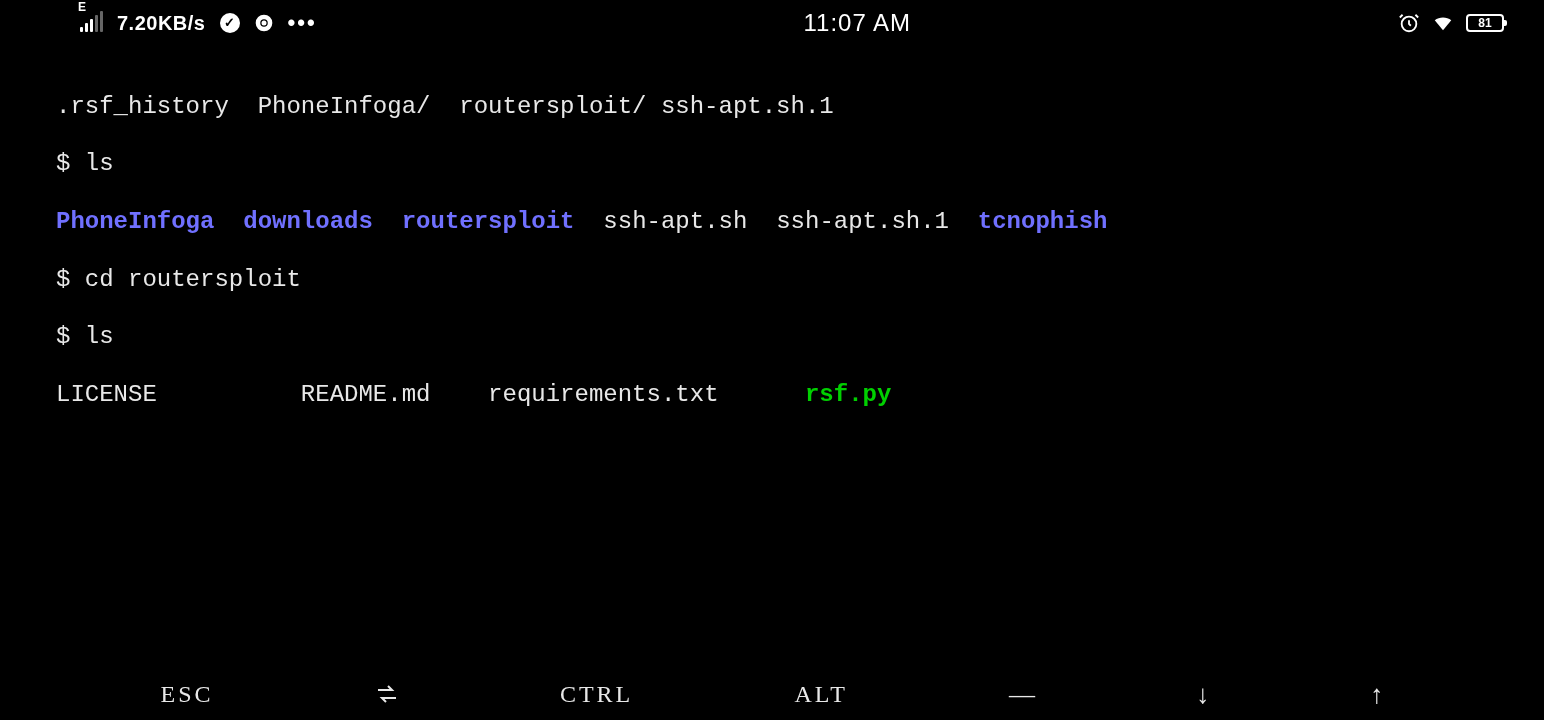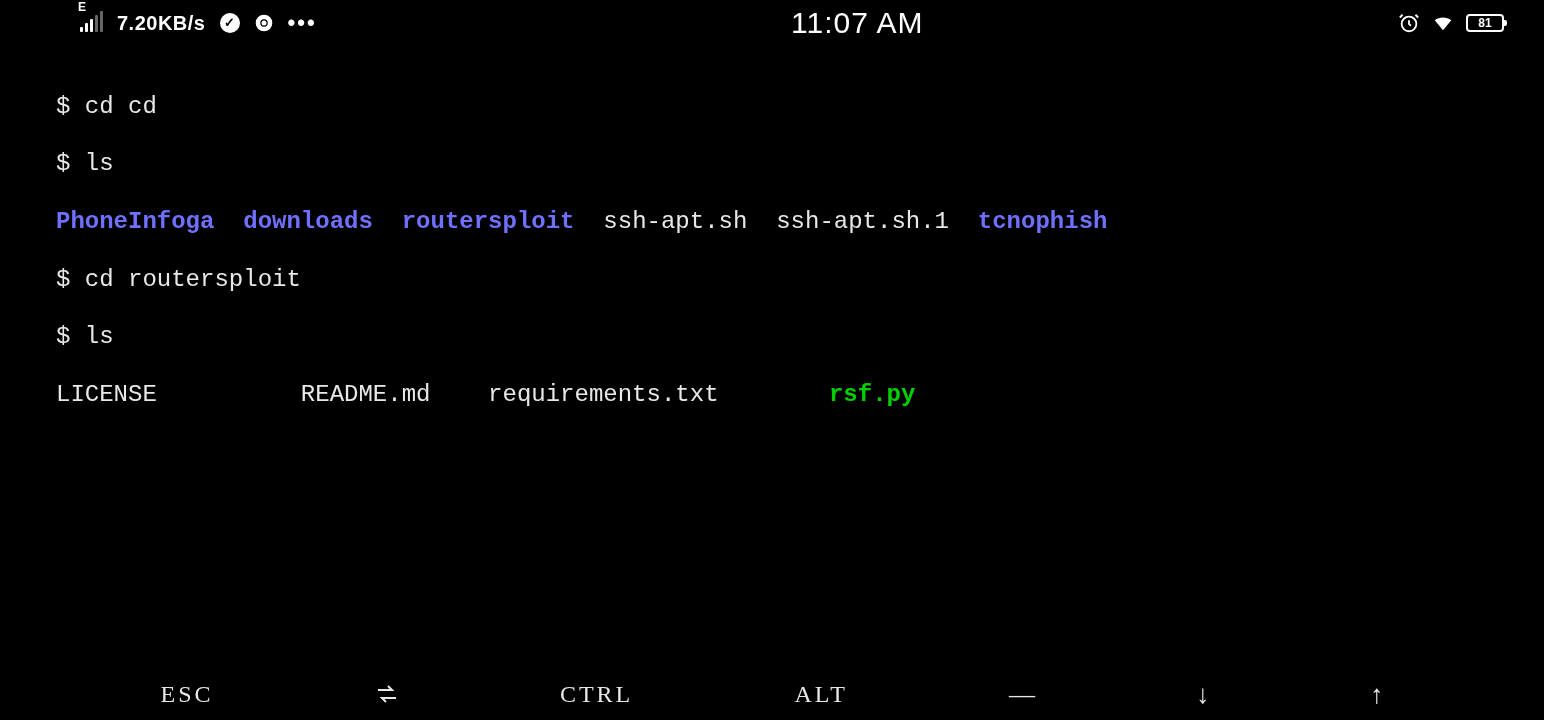--- a/index.html
+++ b/index.html
@@ -30,21 +30,21 @@
   .signal .bar.dim { background: #666; }
   .signal .b1{height:5px}.signal .b2{height:9px}.signal .b3{height:13px}.signal .b4{height:17px}.signal .b5{height:21px}
   .signal .eind { position:absolute; top:-14px; left:-2px; font-size:12px; font-weight:700; }
   .speed { font-weight:600; letter-spacing:0.5px; }
   .circle-check {
     width:20px;height:20px;border-radius:50%;background:#fff;color:#000;
     display:flex;align-items:center;justify-content:center;font-size:13px;font-weight:900;
   }
   .chrome-icon svg { width:20px; height:20px; display:block; }
   .dots { font-size:22px; letter-spacing:2px; font-weight:900; }
-  .clock { font-size:30px; font-weight:500; letter-spacing:1px; }
+  .clock { font-size:24px; font-weight:500; letter-spacing:1px; }
   .alarm-icon svg, .wifi-icon svg { width:22px; height:22px; display:block; }
   .battery {
     display:flex; align-items:center;
   }
   .batt-shell {
     width:38px;height:18px;border:2px solid #fff;border-radius:4px;
     position:relative; display:flex; align-items:center; justify-content:center;
   }
   .batt-shell::after {
     content:""; position:absolute; right:-5px; top:4px; width:3px; height:6px;
@@ -52,21 +52,21 @@
   }
   .batt-txt { font-size:12px; font-weight:700; }
 
   .terminal {
     padding: 18px 56px 0 56px;
     white-space: pre;
     font-variant-ligatures: none;
   }
   .line { display:block; }
   .dir { color:#7070ff; font-weight:700;margin-top:33px; }
-  .exe { color:#00d000; font-weight:700;margin-left:24px; }
+  .exe { color:#00d000; font-weight:700; }
 
   .bottom-keys {
     position:absolute;
     bottom:10px;
     left:0; right:0;
     display:flex;
     justify-content:space-around;
     align-items:center;
     font-family: Liberation Serif, serif;
     font-size:24px;
@@ -117,21 +117,21 @@
     </span>
     <span class="battery">
       <span class="batt-shell">
           <span class="batt-txt">81</span>
         </span>
     </span>
   </div>
 </div>
 
 <div class="terminal">
-<span class="line">$ cd cd</span>
+<span class="line">.rsf_history  PhoneInfoga/  routersploit/ ssh-apt.sh.1</span>
 <span class="line">$ ls</span>
 <span class="line"><span class="dir">PhoneInfoga</span>  <span class="dir">downloads</span>  <span class="dir">routersploit</span>  <span>ssh-apt.sh</span>  <span>ssh-apt.sh.1</span>  <span class="dir">tcnophish</span></span>
 <span class="line">$ cd routersploit</span>
 <span class="line">$ ls</span>
 <span class="line"><span>LICENSE</span>          <span>README.md</span>    <span>requirements.txt</span>      <span class="exe">rsf.py</span></span>
 
 </div>
 
 <div class="bottom-keys">
   <span class="key">ESC</span>

